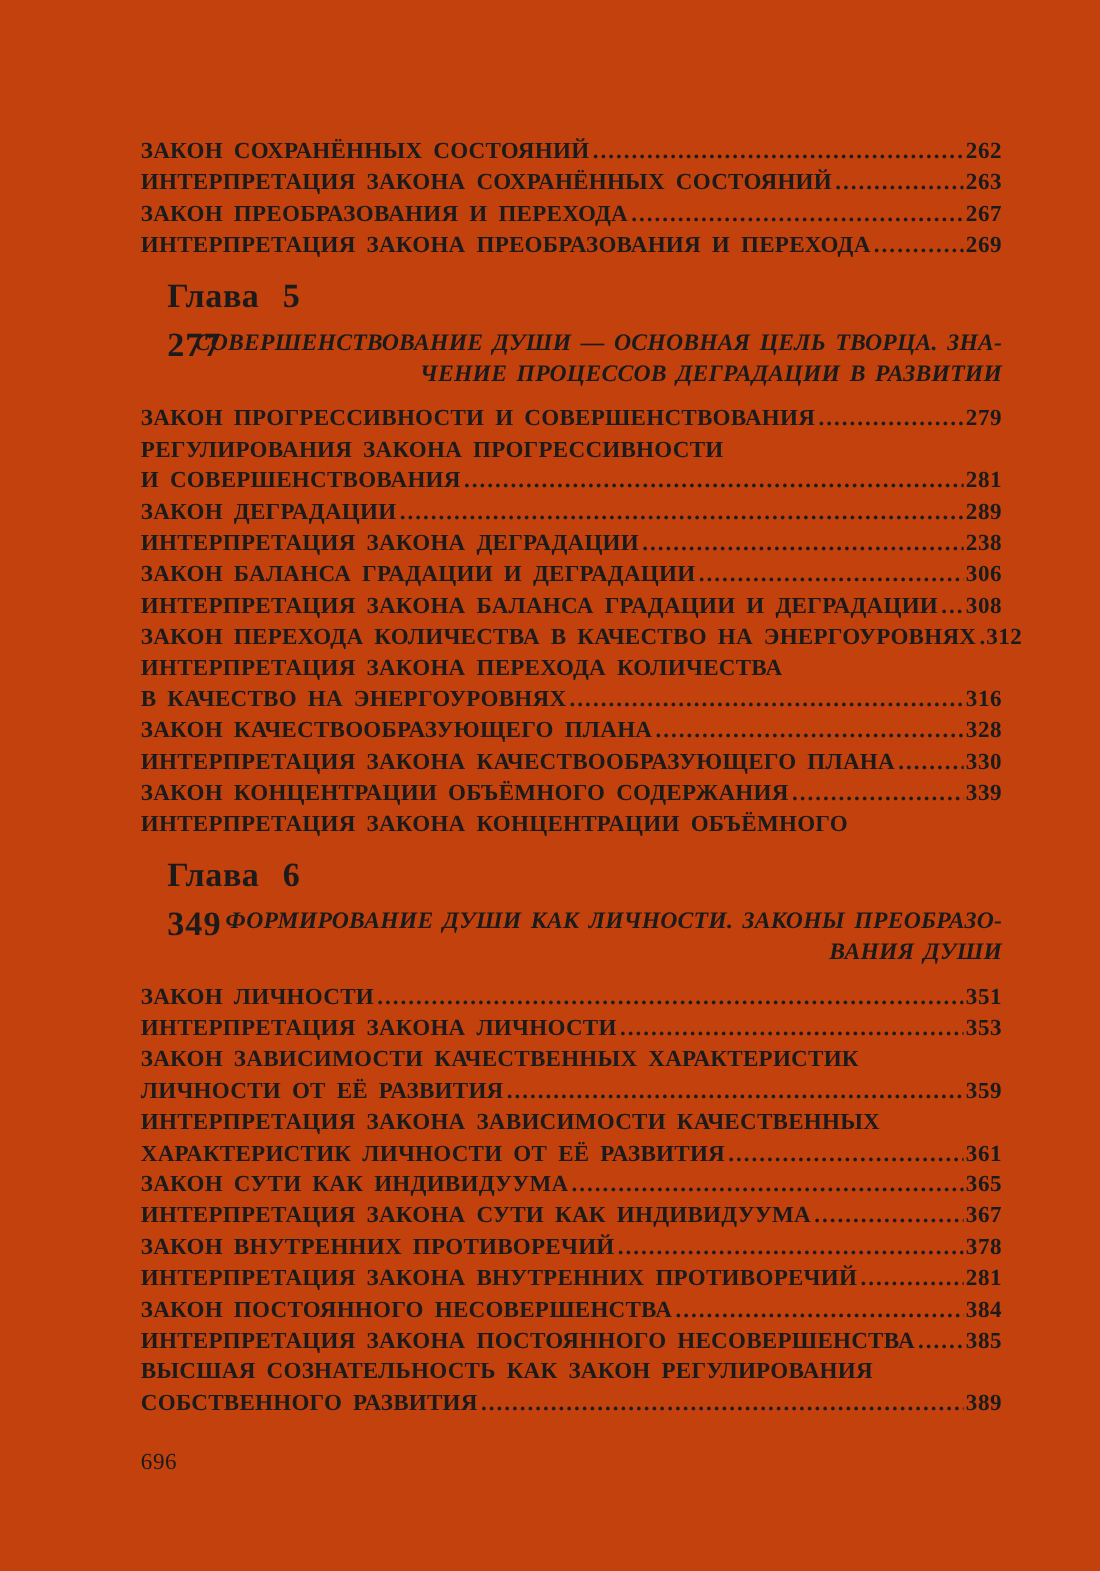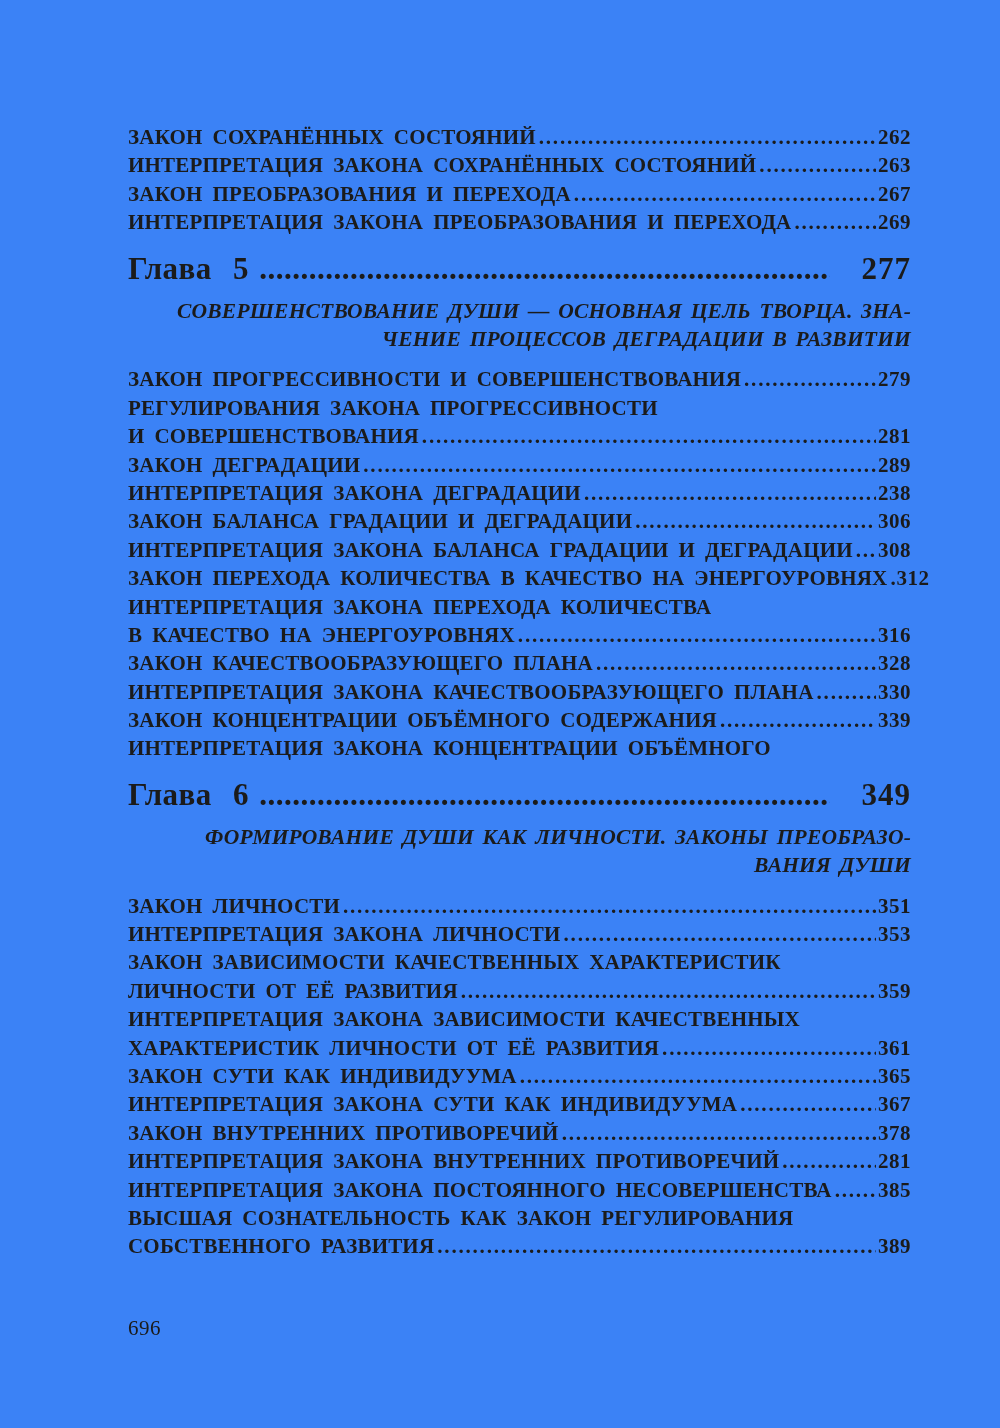--- a/index.html
+++ b/index.html
@@ -4,21 +4,21 @@
 <style>
   html,body { margin:0; padding:0; }
   body {
     width:1000px; height:1428px;
     background:#ffffff;
     color:#1b1b1b;
     font-family:"Liberation Serif", "DejaVu Serif", serif;
     position:relative;
     overflow:hidden;
   }
-  .page { position:absolute; inset:0; background:#3b82f6; }
+  .page { position:absolute; inset:0; background:#c2410c; }
   .toc {
     position:absolute;
     left:128px; top:123px;
     width:783px;
   }
   
   .t-line {
     display:flex;
     align-items:baseline;
     height:28.4px;
@@ -47,20 +47,21 @@
   .ch-row {
     display:flex;
     align-items:baseline;
     height:45px;
     line-height:45px;
     margin-top:9px;
     margin-bottom:6px;
     font-size:31px;
     font-weight:700;
     white-space:nowrap;
+    flex-direction:column;
   }
   .ch-title { flex:0 0 auto; word-spacing:13px; letter-spacing:0.5px; }
   .ch-dots { margin-left:10px; margin-right:8px; }
   .ch-dots::after { letter-spacing:0.5px; }
   .ch-pg { flex:0 0 auto; letter-spacing:1px;margin-left:24px; }
   
   .sub-block { margin-top:2px; margin-bottom:12px;text-align:right; }
   .sub-line {
     font-size:21.5px;
     line-height:28.4px;
@@ -226,20 +227,25 @@
         <span class="lbl">ЗАКОН ВНУТРЕННИХ ПРОТИВОРЕЧИЙ</span>
         <span class="dots"></span>
         <span class="pg">378</span>
       </div>
       <div class="t-line">
         <span class="lbl">ИНТЕРПРЕТАЦИЯ ЗАКОНА ВНУТРЕННИХ ПРОТИВОРЕЧИЙ</span>
         <span class="dots"></span>
         <span class="pg">281</span>
       </div>
       <div class="t-line">
+        <span class="lbl">ЗАКОН ПОСТОЯННОГО НЕСОВЕРШЕНСТВА</span>
+        <span class="dots"></span>
+        <span class="pg">384</span>
+      </div>
+      <div class="t-line">
         <span class="lbl">ИНТЕРПРЕТАЦИЯ ЗАКОНА ПОСТОЯННОГО НЕСОВЕРШЕНСТВА</span>
         <span class="dots"></span>
         <span class="pg">385</span>
       </div>
       <div class="t-line plain">
         <span class="lbl">ВЫСШАЯ СОЗНАТЕЛЬНОСТЬ КАК ЗАКОН РЕГУЛИРОВАНИЯ</span>
       </div>
       <div class="t-line">
         <span class="lbl">СОБСТВЕННОГО РАЗВИТИЯ</span>
         <span class="dots"></span>

